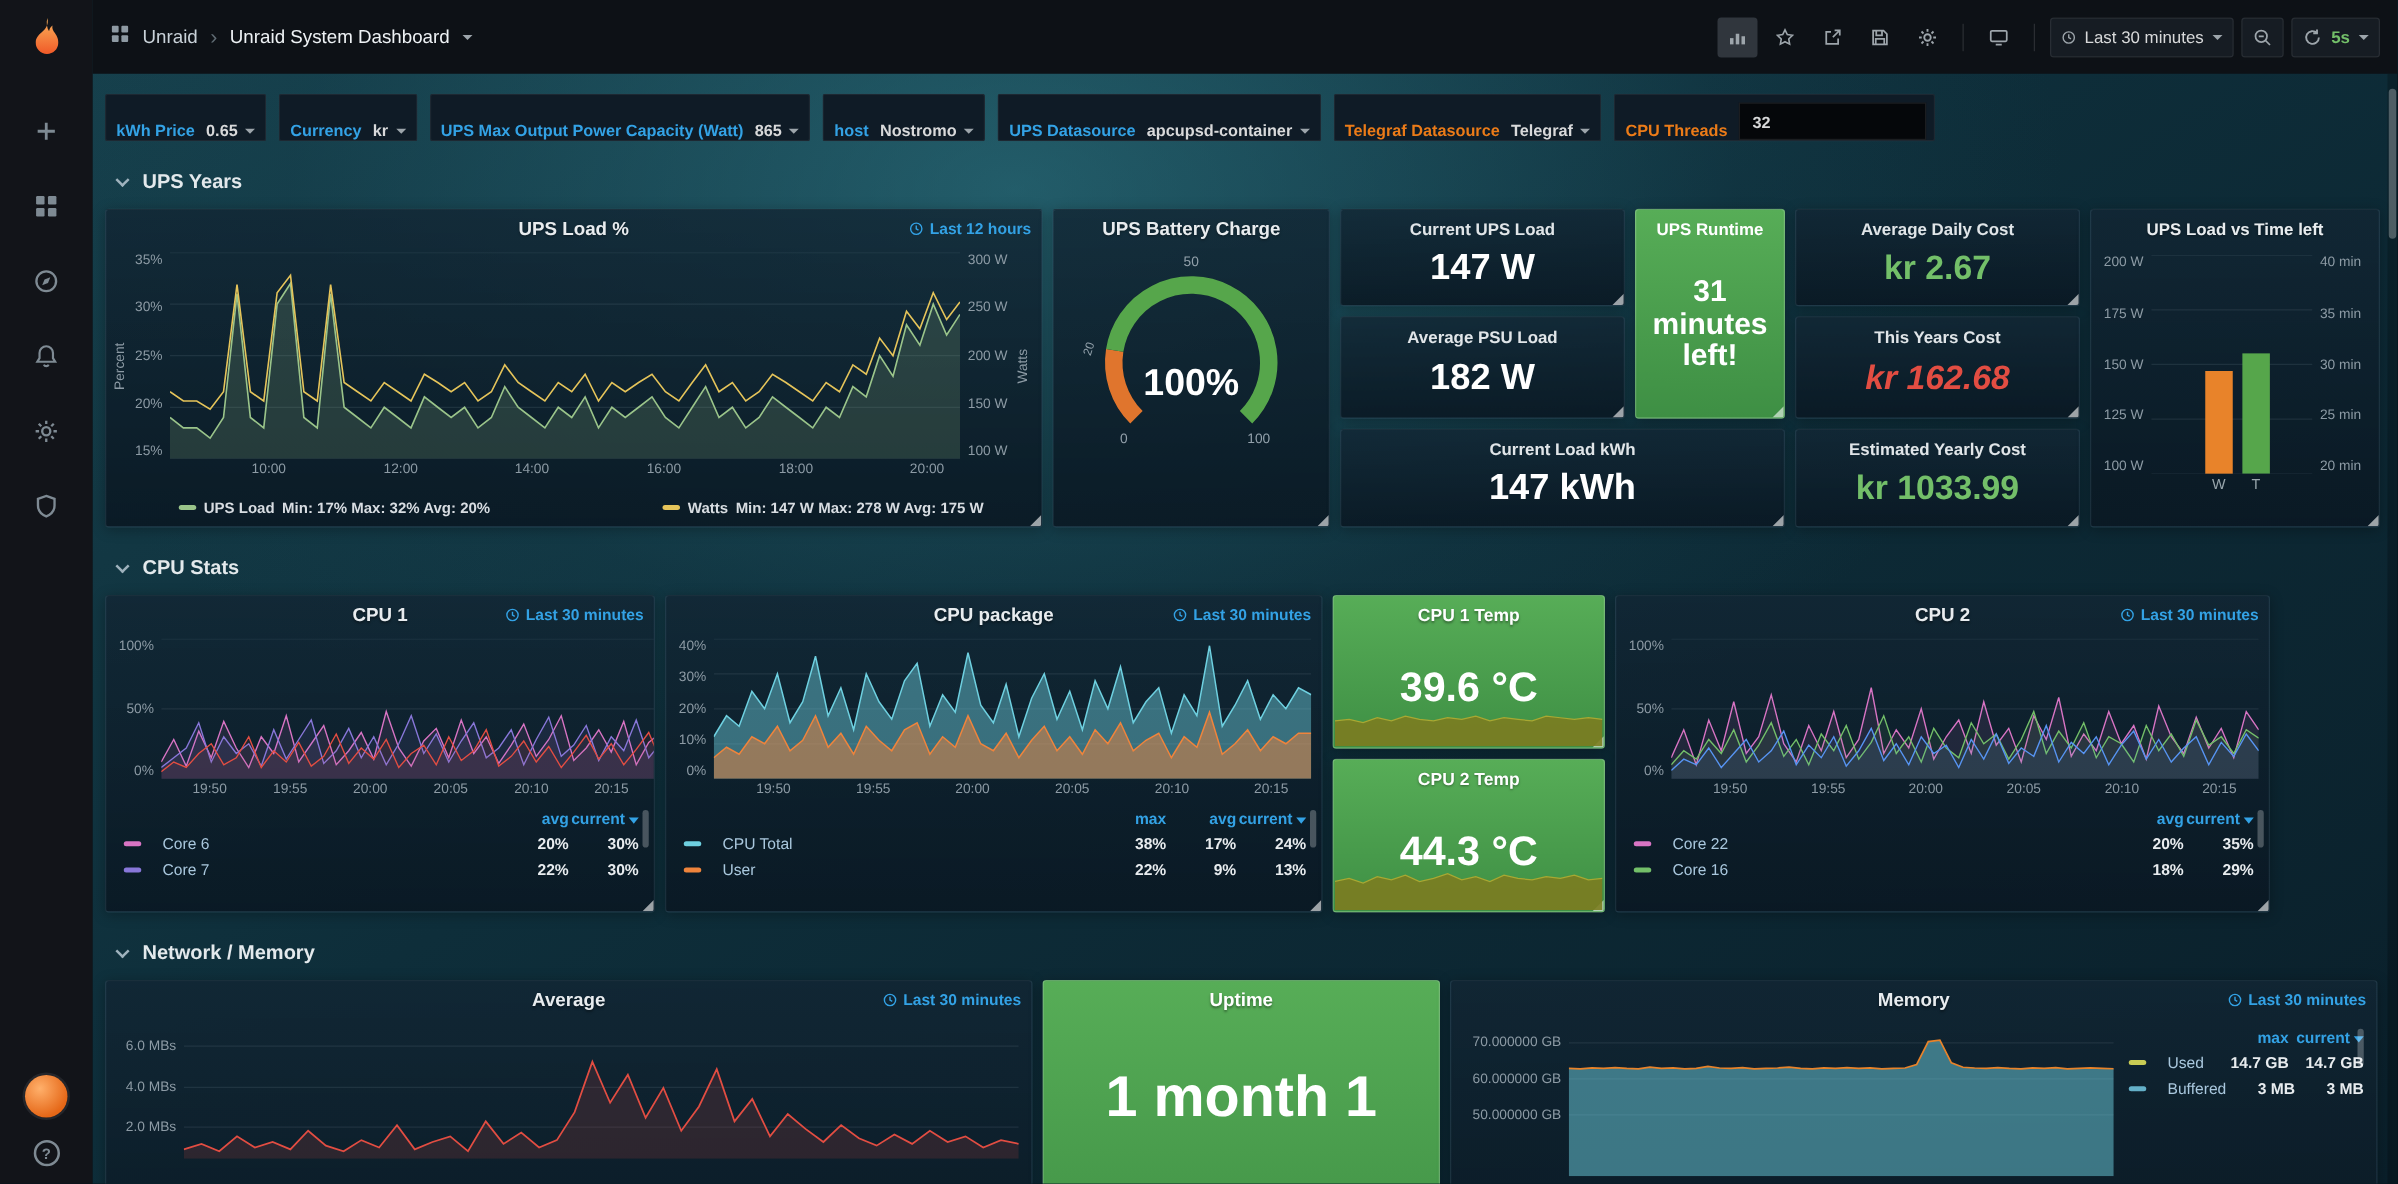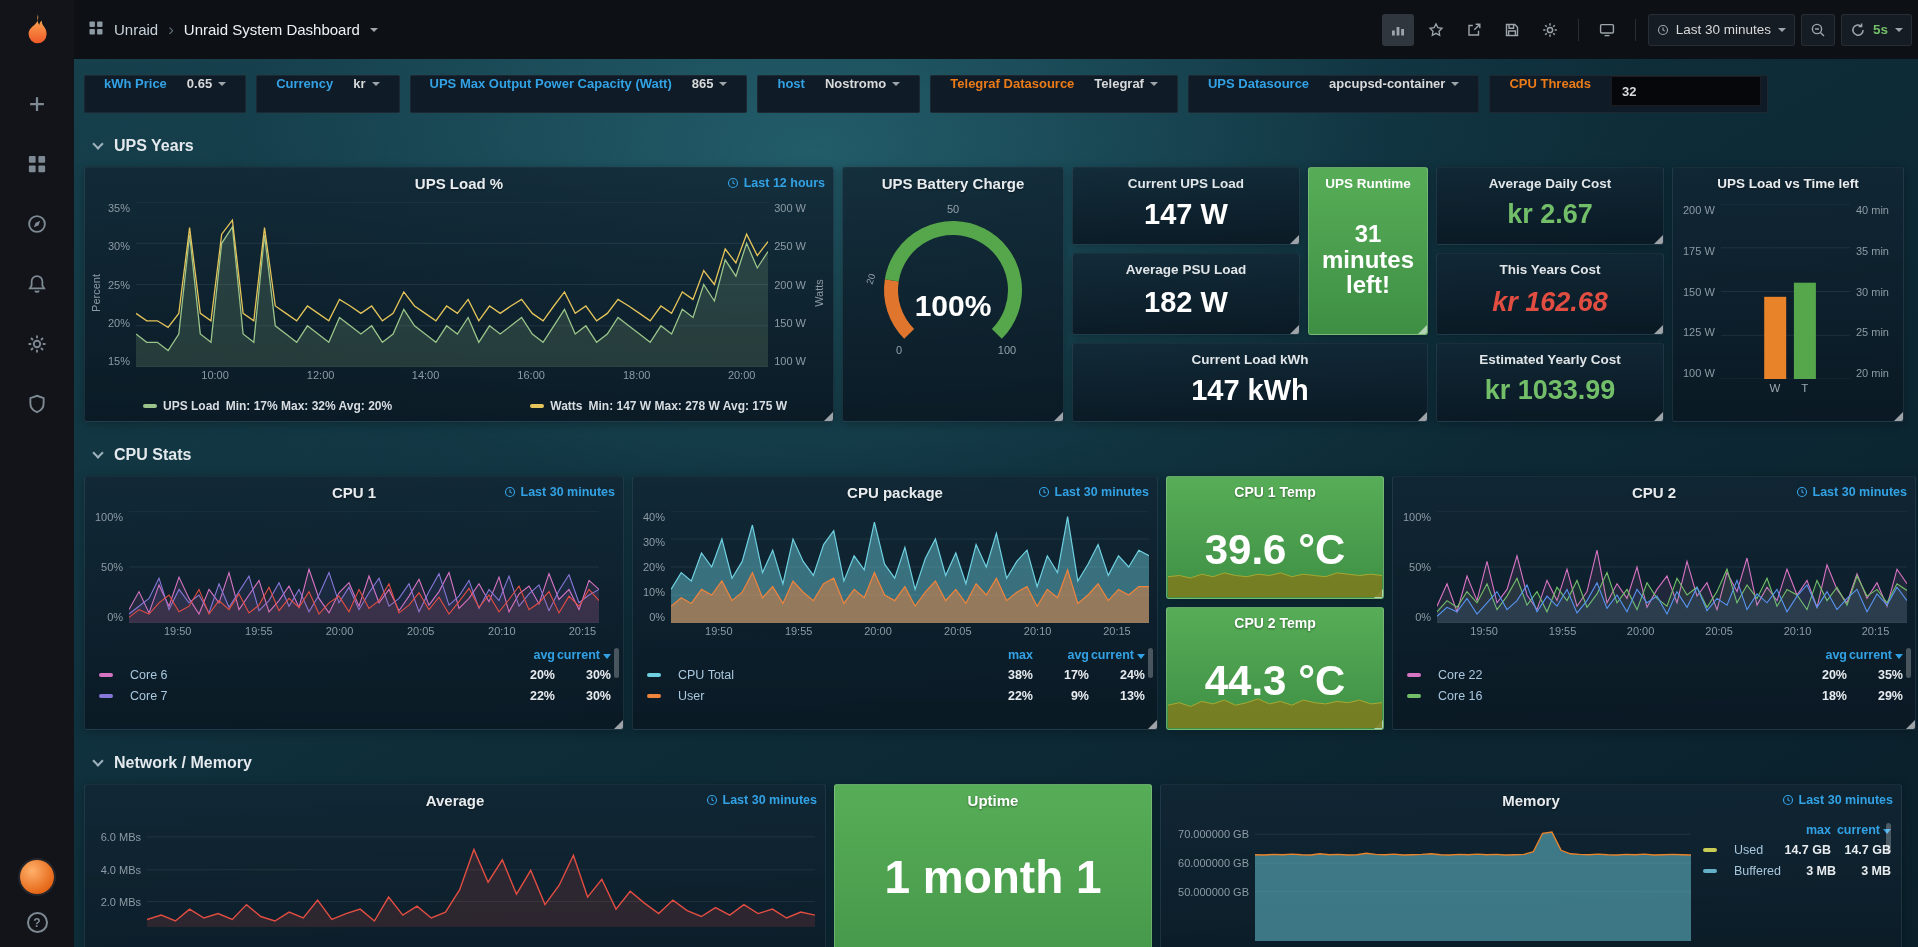--- a/index.html
+++ b/index.html
@@ -26,21 +26,21 @@
 .tb-btn{height:32px;min-width:32px;padding:0 8px;display:flex;align-items:center;justify-content:center;gap:7px;background:transparent;border:none;color:#9da5ab;cursor:pointer;border-radius:3px;font-family:inherit}
 .tb-btn.boxed{background:#161c23;border:1px solid rgba(255,255,255,.08)}
 .tb-btn.hl{background:#30363d}
 .tb-text{font-size:13.5px;color:#d8d9da;font-weight:500}
 .refresh-text{color:#73bf69;font-weight:700;font-size:13.5px}
 .tb-sep{width:1px;height:22px;background:rgba(255,255,255,.12);margin:0 6px}
 .caret{width:0;height:0;border-left:4px solid transparent;border-right:4px solid transparent;border-top:4px solid #9da5ab;display:inline-block}
 
 .content{flex:1;padding:16px 10px 0;overflow:hidden;position:relative}
 .vars-row{display:flex;gap:10px;align-items:center}
-.var-pill{height:38px;background:#0f1b26;border:1px solid rgba(255,255,255,.06);border-radius:2px;display:flex;align-items:flex-start;padding:0 19px;gap:20px;cursor:pointer;white-space:nowrap}
+.var-pill{height:38px;background:#0f1b26;border:1px solid rgba(255,255,255,.06);border-radius:2px;display:flex;align-items:flex-end;padding:0 8px;gap:9px;cursor:pointer;white-space:nowrap}
 .var-label{font-size:13px;font-weight:700;color:#33a2e5}
 .var-label.orange{color:#eb7b18}
 .var-value{font-size:13px;font-weight:700;color:#d8d9da;display:flex;align-items:center;gap:6px}
 .var-input{height:30px;width:150px;background:#05070a;border:1px solid rgba(255,255,255,.09);color:#d8d9da;font-size:13px;font-weight:700;display:flex;align-items:center;padding:0 10px}
 .links-row{display:flex;gap:10px;margin-top:9px}
 .link-pill{height:30px;background:#13202b;border:1px solid rgba(255,255,255,.05);border-radius:2px;display:flex;align-items:center;gap:8px;padding:0 11px;font-size:12.5px;font-weight:700;color:#d8d9da;cursor:pointer}
 .section-head{display:flex;align-items:center;margin:24px 4px 12px;cursor:pointer}
 .sec-chev{width:8px;height:8px;border-right:2px solid #9fb2bd;border-bottom:2px solid #9fb2bd;transform:rotate(45deg);margin:0 12px 4px 6px}
 .sec-title{font-size:16px;font-weight:700;color:#e3e9ec}
 .row{display:flex;gap:8px}
@@ -48,21 +48,21 @@
 .panel{position:relative;background:linear-gradient(180deg,rgba(18,38,52,.82),rgba(10,24,35,.9));border:1px solid rgba(130,180,200,.14);border-radius:3px;box-shadow:0 2px 10px rgba(0,0,0,.28);display:flex;flex-direction:column;overflow:hidden}
 .panel::after{content:"";position:absolute;right:0;bottom:0;width:0;height:0;border-style:solid;border-width:0 0 9px 9px;border-color:transparent transparent rgba(255,255,255,.6) transparent}
 .panel.green{background:linear-gradient(180deg,#57ad57 0%,#3e8f44 100%);border-color:rgba(255,255,255,.2)}
 .panel-hdr{flex:0 0 30px;display:flex;align-items:center;justify-content:center;position:relative;cursor:pointer}
 .p-title{font-size:15px;font-weight:700;color:#e8ecef;text-shadow:0 1px 2px rgba(0,0,0,.4)}
 .green .p-title{color:#fff}
 .t-badge{position:absolute;right:8px;top:0;height:100%;display:flex;align-items:center;gap:5px;color:#33a2e5;font-size:12.5px;font-weight:600;cursor:pointer}
 .stat-title{font-size:13.5px;font-weight:700;color:#e0e5e8;text-align:center;margin-top:8px}
 .green .stat-title{color:#fff}
 .stat-value{flex:1;display:flex;align-items:center;justify-content:center;font-weight:700;color:#fff;padding:0 8px 6px;text-align:center;line-height:1.08}
-.v29{font-size:29px}.v27{font-size:27px}.v24{font-size:24px}.v33{font-size:42px}.v46{font-size:46px}
+.v29{font-size:29px}.v27{font-size:27px}.v24{font-size:24px}.v33{font-size:33px}.v46{font-size:46px}
 .stats-grid{display:grid;grid-template-columns:228px 120px 228px;grid-template-rows:78px 82px 79px;gap:8px;width:592px;flex:0 0 auto}
 
 .plot-row{display:flex;padding:4px 8px 0 4px}
 .ylab{width:13px;display:flex;align-items:center;justify-content:center;font-size:11px;color:#8d9ba5;overflow:visible}
 .ylab span{transform:rotate(-90deg);white-space:nowrap}
 .yticks{display:flex;flex-direction:column;justify-content:space-between;font-size:11px;color:#8d9ba5;padding:0 6px;text-align:right;white-space:nowrap}
 .yticks.r{text-align:left}
 .plot-block{flex:1;min-width:0}
 .plot{position:relative}
 .plot svg,.net-plot svg,.mem-plot svg,.spark svg{display:block}
@@ -285,30 +285,30 @@
             </span>
         </div>
         <div class="var-pill">
           <span class="var-label">host</span>
           <span class="var-value">
               <span>Nostromo</span>
               <span class="caret"></span>
             </span>
         </div>
         <div class="var-pill">
+          <span class="var-label">UPS Datasource</span>
+          <span class="var-value">
+              <span>apcupsd-container</span>
+              <span class="caret"></span>
+            </span>
+        </div>
+        <div class="var-pill">
           <span class="var-label orange">Telegraf Datasource</span>
           <span class="var-value">
               <span>Telegraf</span>
-              <span class="caret"></span>
-            </span>
-        </div>
-        <div class="var-pill">
-          <span class="var-label">UPS Datasource</span>
-          <span class="var-value">
-              <span>apcupsd-container</span>
               <span class="caret"></span>
             </span>
         </div>
         <div class="var-pill" style="padding-right:6px">
           <span class="var-label orange">CPU Threads</span>
           <span class="var-input">32</span>
         </div>
       </div>
 
 
@@ -477,21 +477,21 @@
         </div>
       </div>
 
       <div class="section-head">
         <span class="sec-chev"></span>
         <span class="sec-title">CPU Stats</span>
       </div>
 
       <div class="row" style="height:254px">
 
-        <div class="panel" style="width:540px">
+        <div class="panel" style="width:440px">
           <div class="panel-hdr">
             <span class="p-title">CPU 1</span>
             <span class="t-badge">
                 <svg class="ic12" viewBox="0 0 16 16">
                   <circle cx="8" cy="8" r="6" fill="none" stroke="currentColor" stroke-width="1.5"></circle>
                   <path d="M8 4.6V8l2.4 1.5" fill="none" stroke="currentColor" stroke-width="1.5"></path>
                 </svg>
                 <span>Last 30 minutes</span>
               </span>
           </div>

